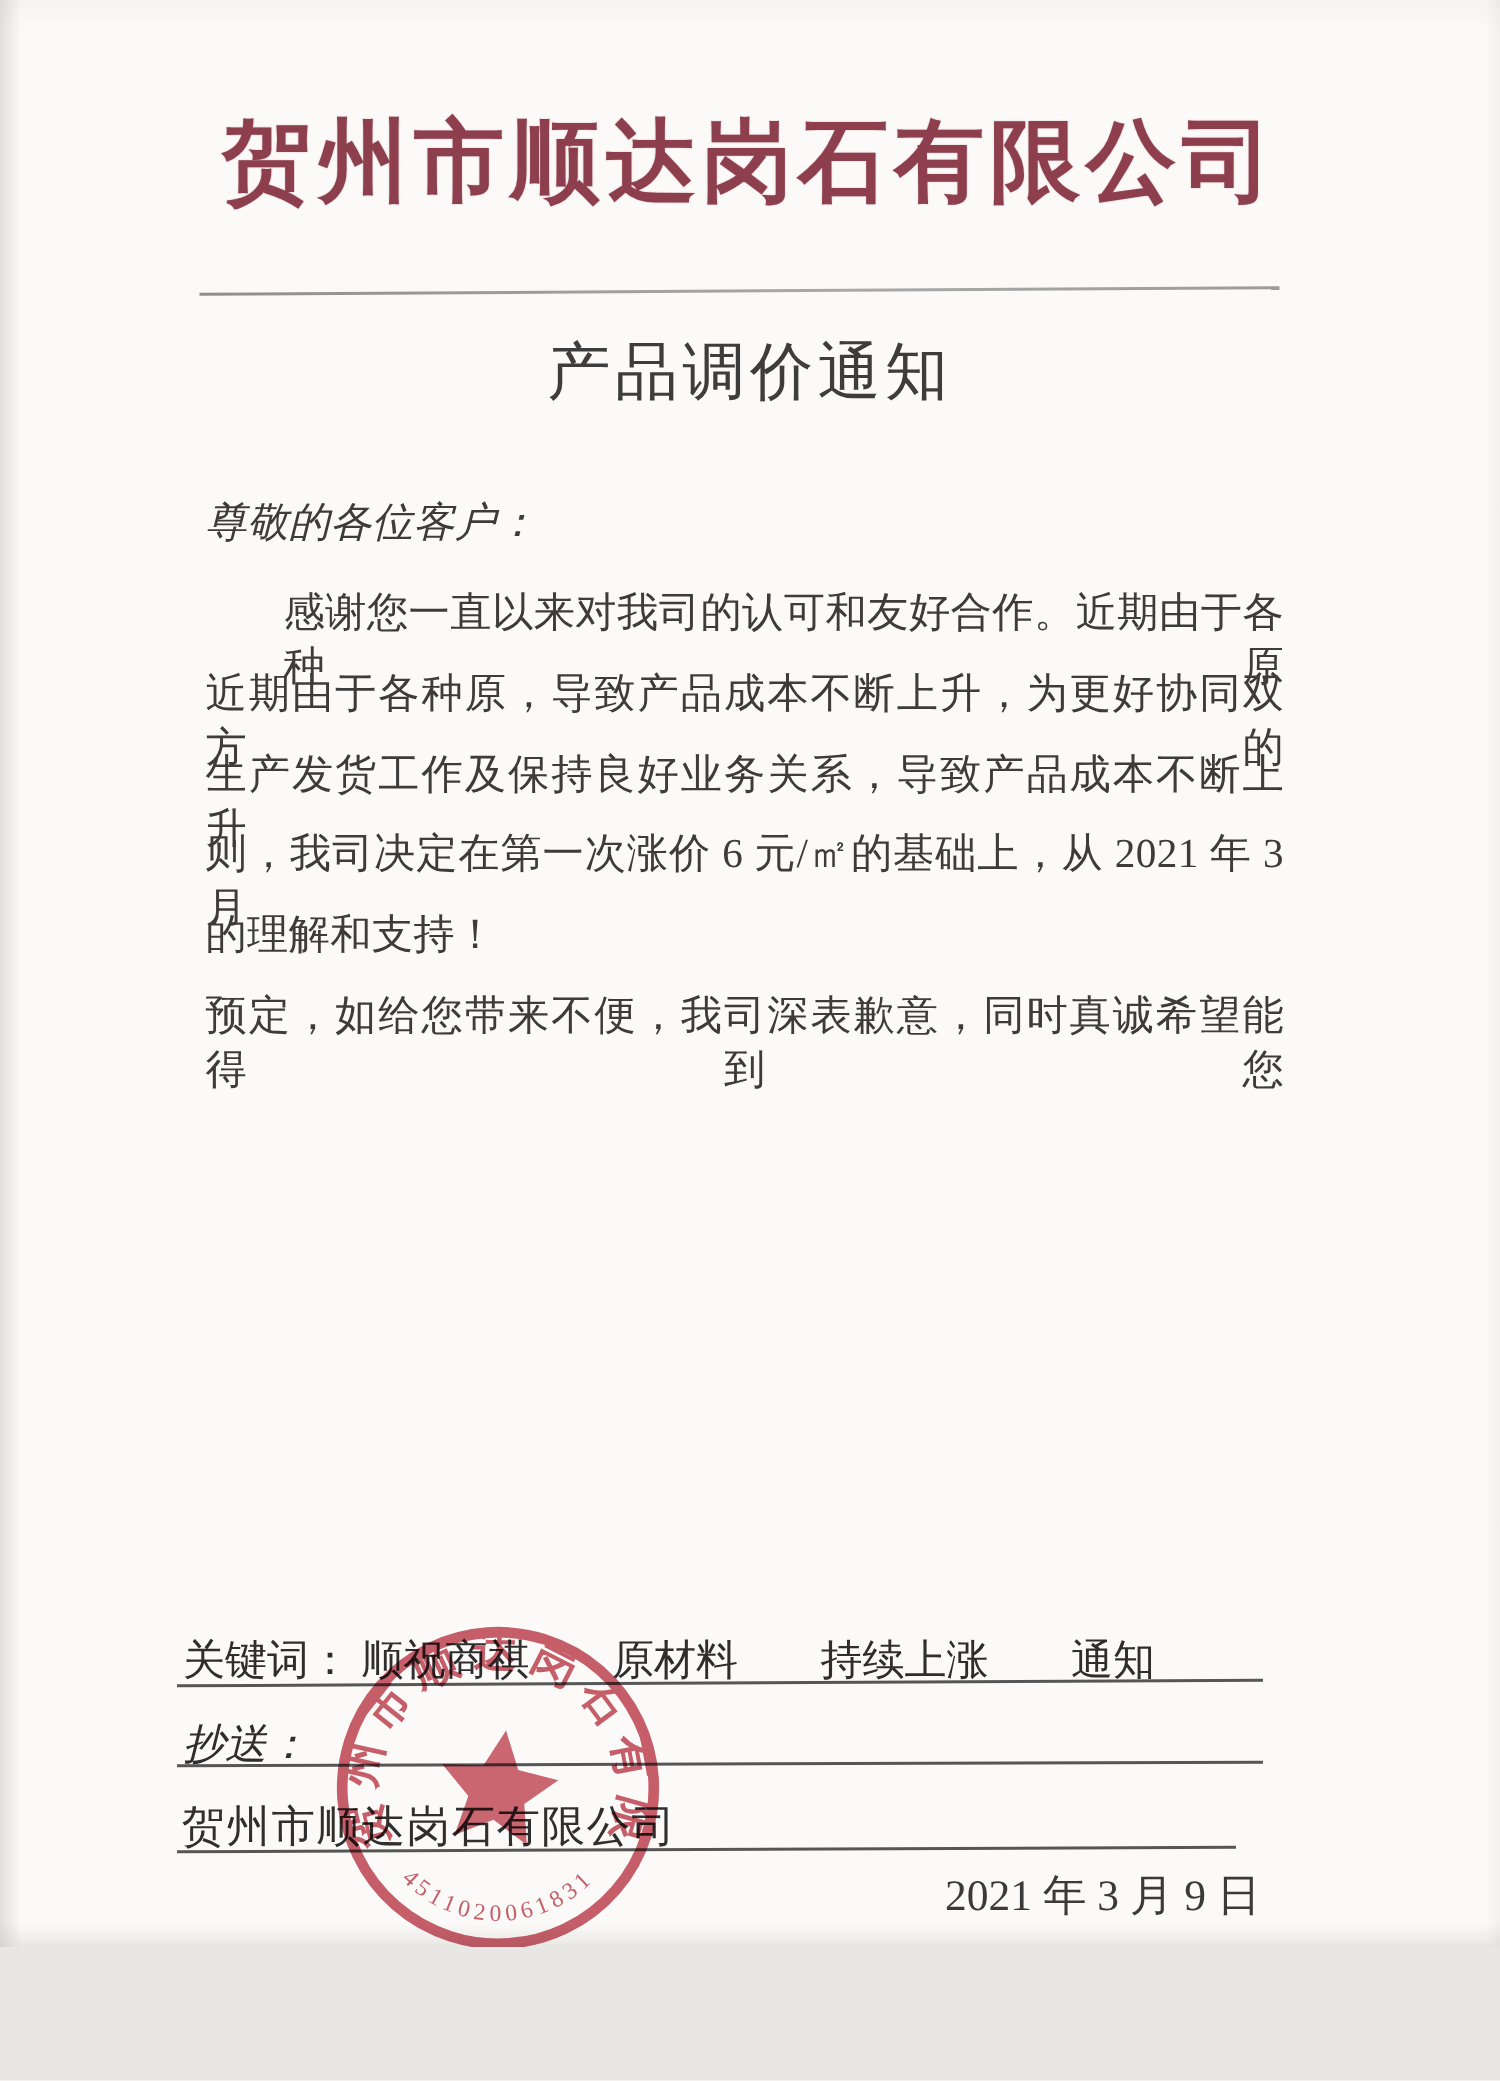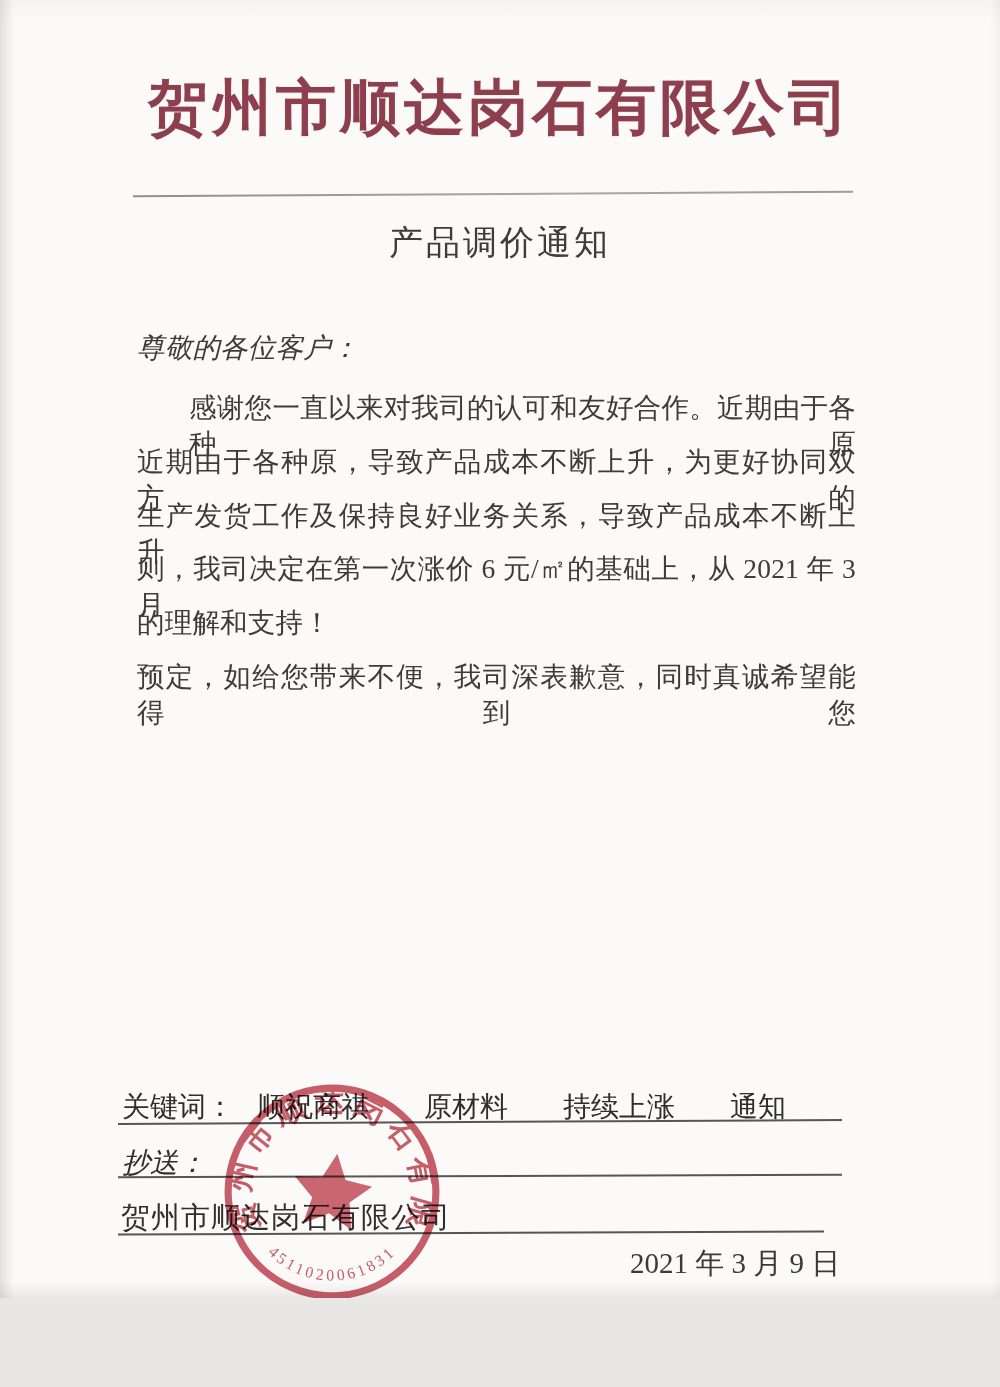--- a/index.html
+++ b/index.html
@@ -32,40 +32,40 @@
     text-shadow:0 0 1px rgba(142,63,78,.45);
   }
   .title-rule {
     position:absolute; top:193px; left:133px; width:720px; height:2px;
     background:linear-gradient(90deg,#8f8f8f,#a9a9a9 60%,#9c9c9c);
     transform:rotate(-0.35deg);
   }
   .notice-title {
     position:absolute; top:220px; left:0; width:100%;
     text-align:center;
-    font-size:34px; color:#3d3d3d;
+    font-size:42px; color:#3d3d3d;
     letter-spacing:3px;
   }
   .body-block {
     position:absolute; top:330px; left:137px; width:719px;
     font-size:27.5px; color:#3c3c3c;
     letter-spacing:0.2px;
   }
   .salutation { height:60px;font-style:italic; }
   .line { height:53.8px; white-space:nowrap; }
   .line.j { text-align:justify; text-align-last:justify; white-space:normal; }
   .indent { padding-left:52px; }
   .closing { height:54px; padding-left:52px; }
 
   .footer-block { position:absolute; left:0; top:0; width:100%; }
   .kw-row {
     position:absolute; top:1088px; left:122px; width:730px;
     font-size:28px; color:#2e2e2e; white-space:nowrap;
   }
-  .kw-row .kw-label { margin-right:16px; }
+  .kw-row .kw-label { }
   .kw-item { margin-right:48px; }
   .kw-item:last-child { margin-right:0; }
   .cc-row {
     position:absolute; top:1144px; left:122px;
     font-size:28px; color:#2e2e2e;font-style:italic;
   }
   .sig-company {
     position:absolute; top:1198px; left:121px;
     font-size:29px; color:#2f2f2f; letter-spacing:1px;
   }

